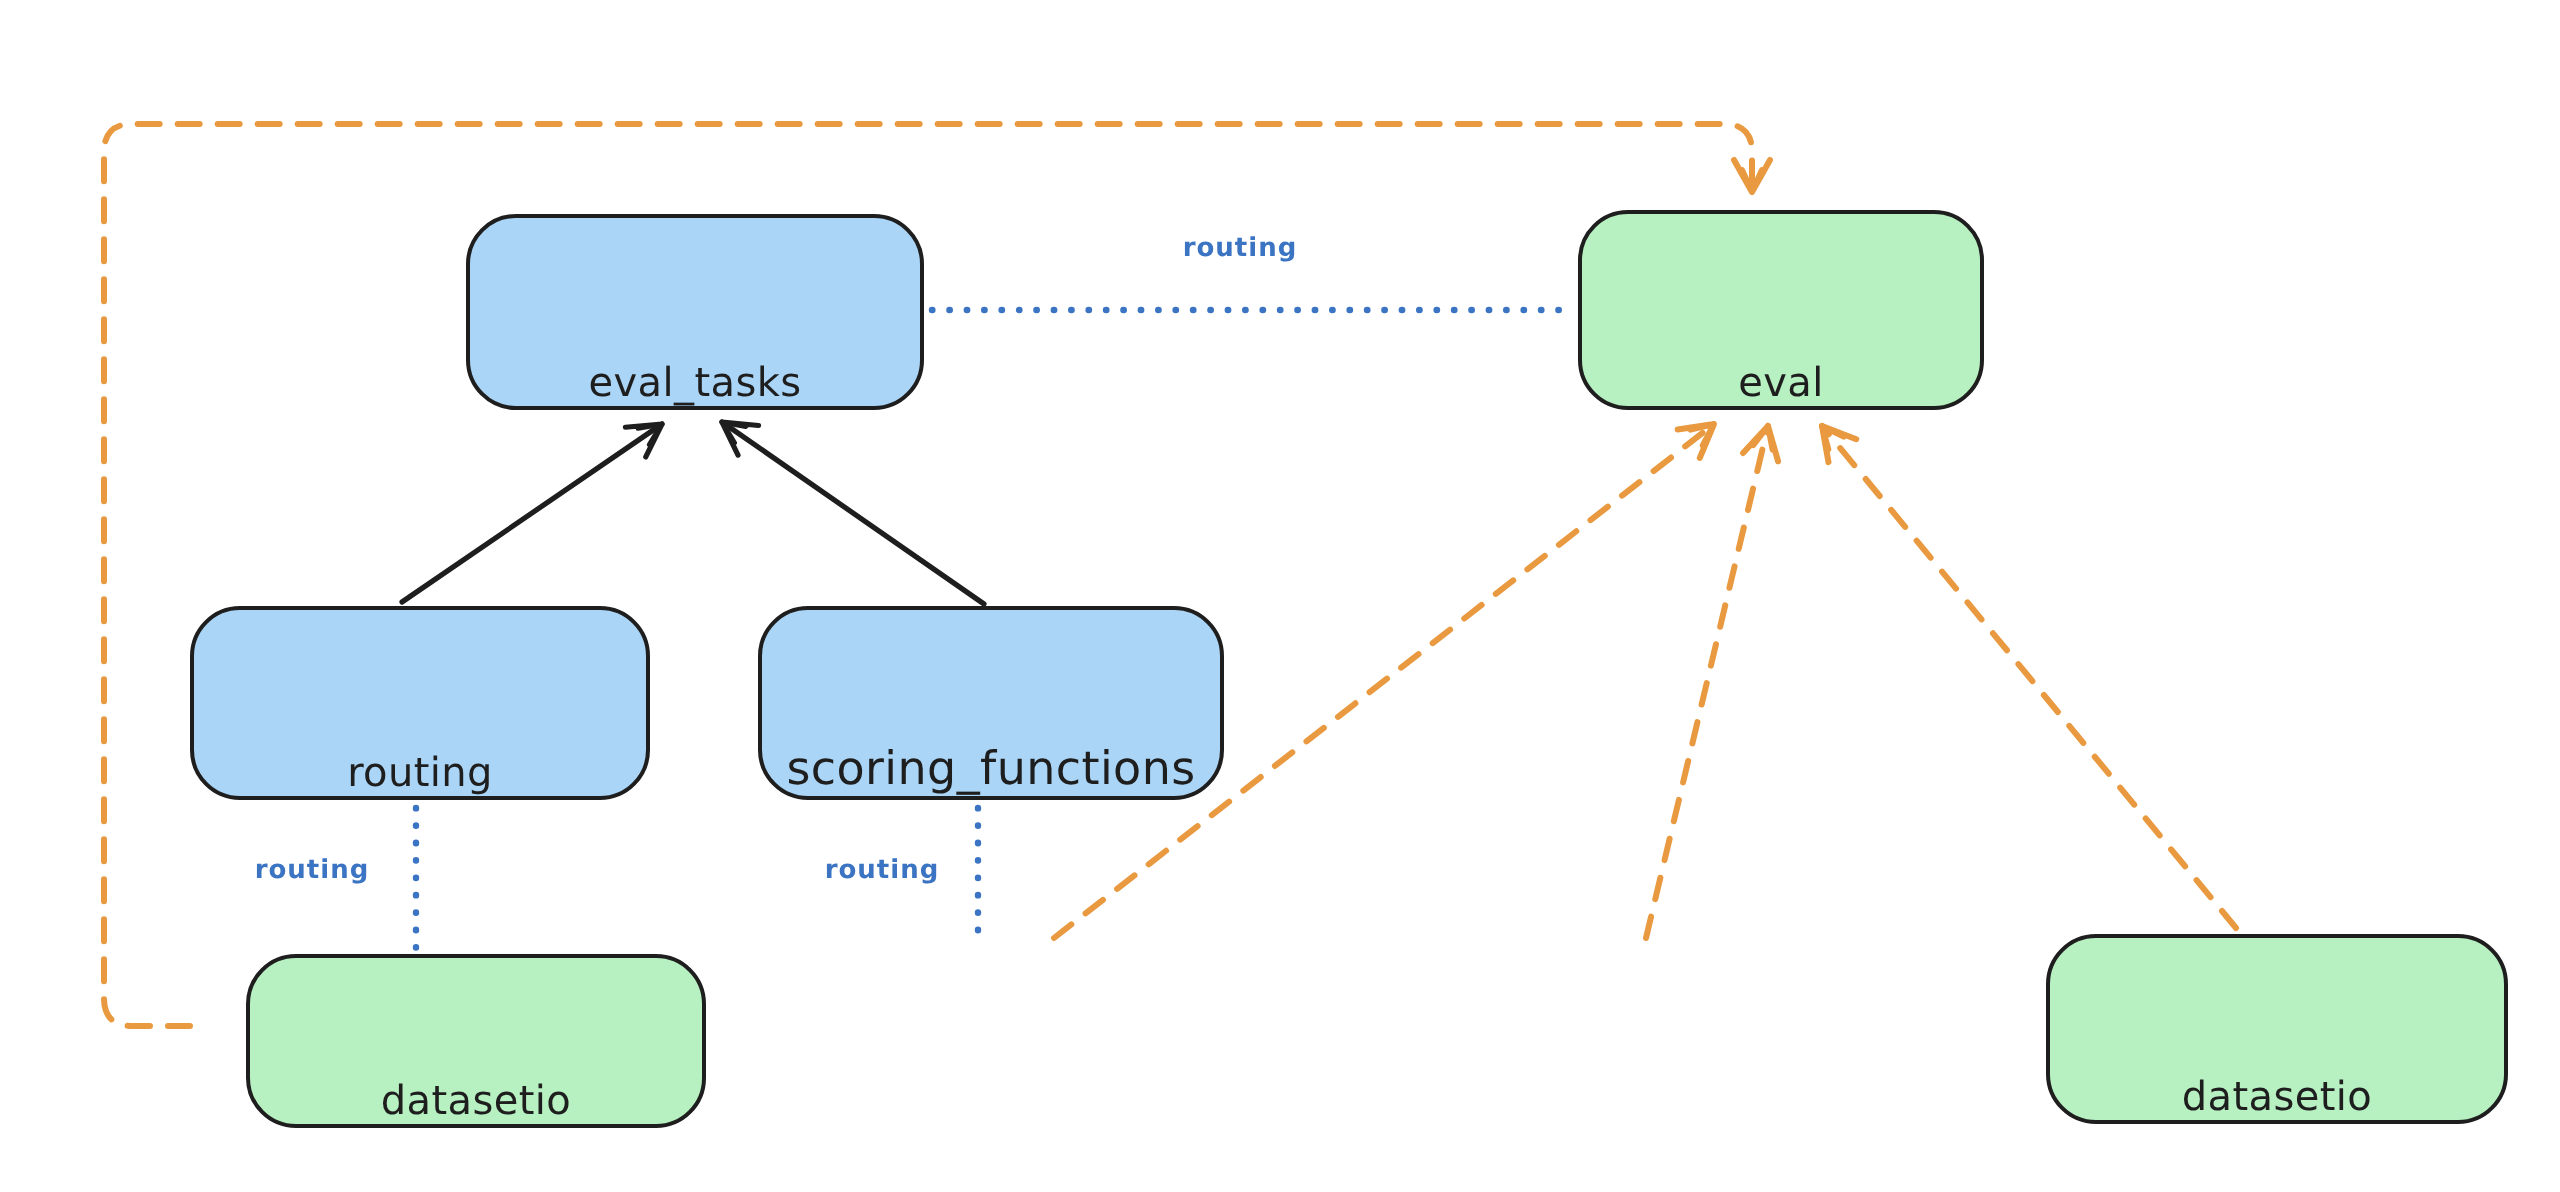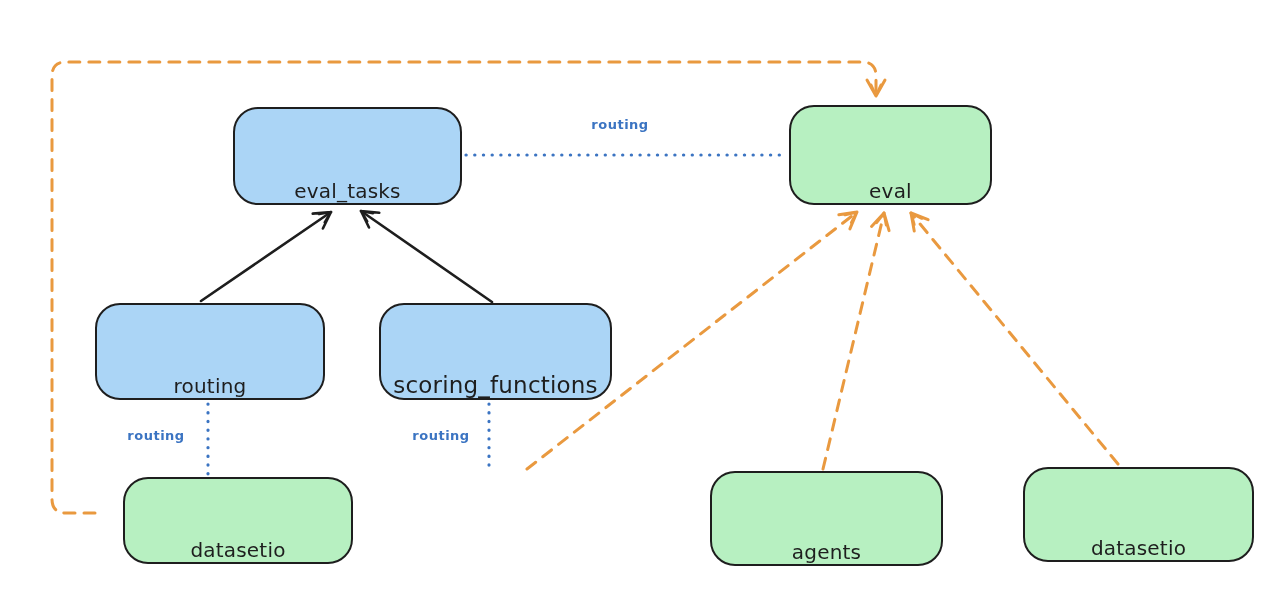--- a/index.html
+++ b/index.html
@@ -106,23 +106,20 @@
   </div>
   <div class="node blue" id="n-datasets">
     <span>routing</span>
   </div>
   <div class="node blue" id="n-scoring-functions">
     <span>scoring_functions</span>
   </div>
   <div class="node green" id="n-datasetio">
     <span>datasetio</span>
   </div>
-  <div class="node green" id="n-agents">
-    <span>agents</span>
-  </div>
   <div class="node green" id="n-inference">
     <span>datasetio</span>
   </div>
 
   <div class="edge-label" id="lbl-routing-top">routing</div>
   <div class="edge-label" id="lbl-routing-datasets">routing</div>
   <div class="edge-label" id="lbl-routing-scoring">routing</div>
 
 </div>
 

